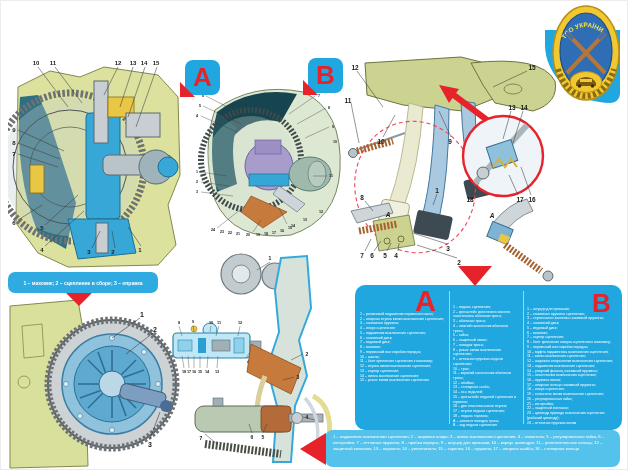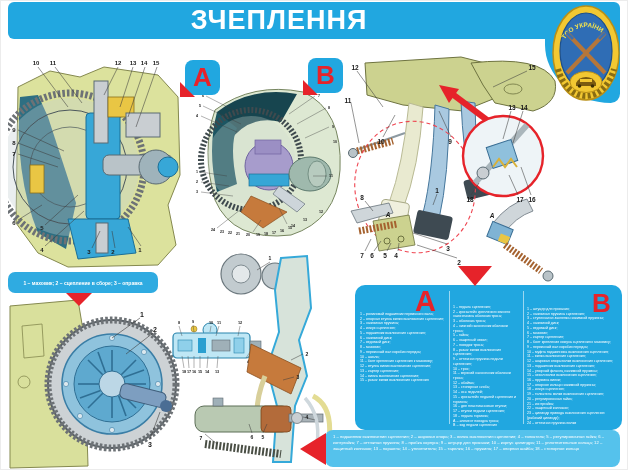--- a/index.html
+++ b/index.html
@@ -43,23 +43,20 @@
   .panel .col{position:absolute;color:#fff;}
   .panel .li{font-size:3.6px;line-height:1.32;color:#fff;}
   .panel .heading{position:absolute;color:#e6232a;font-weight:bold;}
   svg text{font-family:"Liberation Sans",sans-serif;}
 </style>
 </head>
 <body>
 
 <div class="poster">
 
-  <div class="header">
-    <div class="title">ЗЧЕПЛЕННЯ</div>
-  </div>
   <div class="emblem-bg"></div>
 
   <svg class="fig" style="left:550px;top:3px;width:72px;height:101px;z-index:7" viewBox="0 0 72 101">
     <ellipse cx="36" cy="50" rx="33" ry="47" fill="#f2c832" stroke="#b98f16" stroke-width="1.5"></ellipse>
     <path d="M8 66 A30 42 0 0 0 64 66" fill="none" stroke="#8a6d12" stroke-width="6" stroke-dasharray="3 2.4"></path>
     <ellipse cx="36" cy="48" rx="26" ry="38" fill="#2f6db5" stroke="#1c4f8c" stroke-width="1.2"></ellipse>
     <defs>
         <path id="arcT" d="M13 40 A26 30 0 0 1 59 40"></path>
       </defs>
     <text font-size="6.4" font-weight="bold" fill="#f5e34d">

